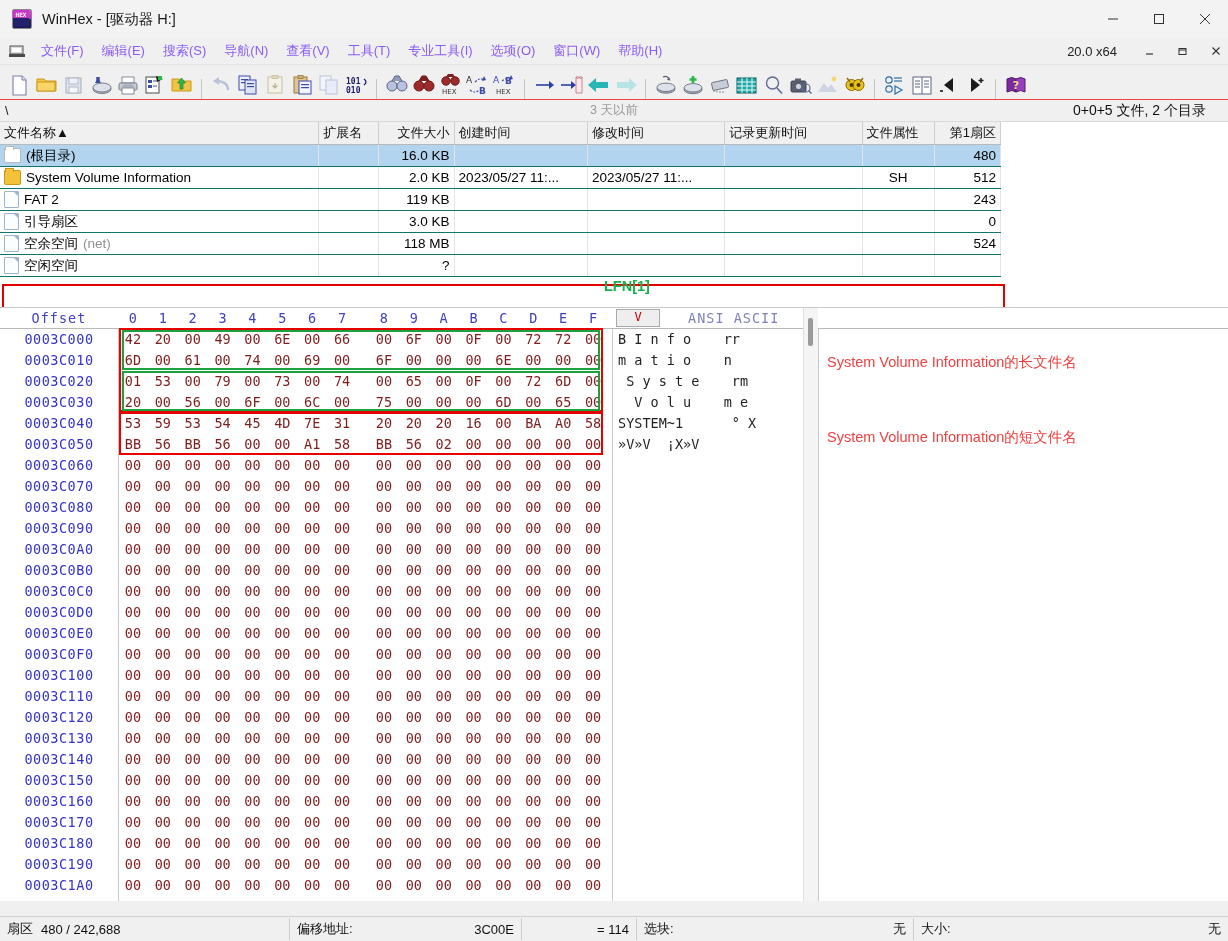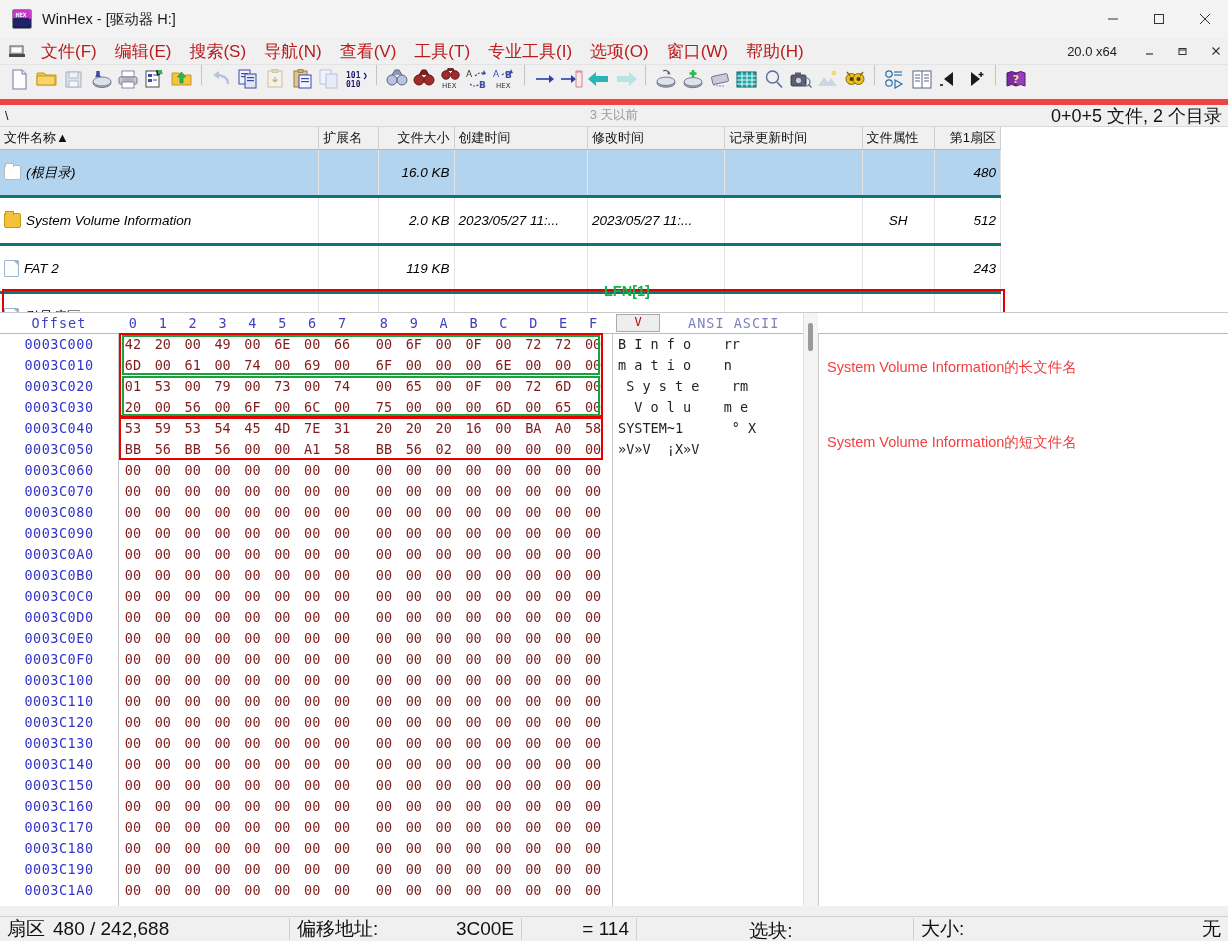--- a/index.html
+++ b/index.html
@@ -35,66 +35,66 @@
 
   
   .menubar{
     height:26px;background:#f0f0f0;display:flex;align-items:center;position:relative;
     border-bottom:1px solid #e3e3e3;
   }
   .menu-doc-icon{
     width:17px;height:15px;margin-left:9px;margin-right:6px;flex:none;position:relative;
   }
   .menu-item{
-    font-size:17px;color:#b91c1c;padding:3px 9px;white-space:nowrap;cursor:default;
+    font-size:13px;color:#8b5cf6;padding:3px 9px;white-space:nowrap;cursor:default;
   }
   .menu-right{position:absolute;right:4px;top:0;height:26px;display:flex;align-items:center;gap:16px;}
   .ver-txt{font-size:13px;color:#222;margin-right:8px;}
   .mdi-btn{
     width:17px;height:17px;font-size:11px;color:#333;display:flex;align-items:center;
     justify-content:center;line-height:1;
   }
 
   
   .toolbar{
-    height:34px;background:#f0f0f0;display:flex;align-items:flex-start;
-    border-bottom:6px solid #ef4444;padding-left:6px;
+    height:34px;background:#f0f0f0;display:flex;align-items:flex-end;
+    border-bottom:1px solid #ef4444;padding-left:6px;
   }
   .tbtn{
     width:27px;height:28px;display:flex;align-items:center;justify-content:center;flex:none;
     position:relative;
   }
   .tsep{width:1px;height:20px;background:#c4c4c4;margin:0 6px;flex:none;}
 
   
   .pathbar{
     height:21px;background:#f0f0f0;display:flex;align-items:center;
     border-bottom:1px solid #d9d9d9;position:relative;font-size:12.5px;
   }
   .path-left{padding-left:5px;color:#111;}
   .path-mid{position:absolute;left:0;right:0;text-align:center;color:#9a9a9a;font-size:12.5px;}
-  .path-right{position:absolute;right:6px;color:#111;font-size:18px;}
+  .path-right{position:absolute;right:22px;color:#111;font-size:14px;}
 
   
   .filelist{
     position:relative;background:#fff;height:185px;border-bottom:1px solid #c8c8c8;
     overflow:hidden;
   }
   table.flist{border-collapse:collapse;width:1001px;table-layout:fixed;}
   table.flist th{
     background:#f0f0f0;font-size:13px;font-weight:normal;color:#111;
     text-align:left;padding:2px 4px;height:18px;
     border-right:1px solid #cfcfcf;border-bottom:1px solid #b9b9b9;
     white-space:nowrap;overflow:hidden;
   }
   table.flist th.r{text-align:right;}
   table.flist td{
-    font-size:13.5px;height:21px;padding:12px 4px;color:#000;
-    border-right:1px solid #e4e4e4;border-bottom:3px solid #0f766e;
-    white-space:nowrap;overflow:hidden;font-style:italic;
+    font-size:13.5px;height:21px;padding:0 4px;color:#000;
+    border-right:1px solid #e4e4e4;border-bottom:1px solid #0f766e;
+    white-space:nowrap;overflow:hidden;
   }
   table.flist td.r{text-align:right;}
   table.flist td.c{text-align:center;}
   tr.sel td{background:#b2d4ee;}
   .fname{display:flex;align-items:center;gap:5px;}
   .ico-folder{
     width:15px;height:13px;flex:none;position:relative;
     background:#f3c13a;border:1px solid #c79a16;border-radius:1px 2px 2px 2px;
   }
   .ico-folder:before{
@@ -167,21 +167,21 @@
   .ovl.red{border:2px solid #e60000;}
   .ovl.green{border:2px solid #1aa33d;}
 
   .note{
     position:absolute;color:#f04040;font-size:14.5px;white-space:nowrap;
   }
 
   
   .status{
     position:absolute;left:0;bottom:0;width:1228px;height:24px;background:#f0f0f0;
-    border-top:1px solid #d0d0d0;display:flex;align-items:center;font-size:19px;color:#111;
+    border-top:1px solid #d0d0d0;display:flex;align-items:center;font-size:13px;color:#111;
   }
   .st{
     height:22px;display:flex;align-items:center;border-right:1px solid #cfcfcf;
     padding:0 7px;box-sizing:border-box;
   }
   .st .lbl{margin-right:8px;}
   .st .val{flex:1;text-align:right;}
   .st.none{border-right:none;justify-content:space-between;}
 
   
@@ -644,20 +644,36 @@
           <td></td>
           <td></td>
           <td></td>
           <td class="c"></td>
           <td class="r">0</td>
         </tr>
         <tr>
           <td>
               <span class="fname">
                 <span class="ico-file"></span>
+                <span>空余空间</span>
+                <span class="dimtxt">(net)</span>
+              </span>
+            </td>
+          <td></td>
+          <td class="r">118 MB</td>
+          <td></td>
+          <td></td>
+          <td></td>
+          <td class="c"></td>
+          <td class="r">524</td>
+        </tr>
+        <tr>
+          <td>
+              <span class="fname">
+                <span class="ico-file"></span>
                 <span>空闲空间</span>
               </span>
             </td>
           <td></td>
           <td class="r">?</td>
           <td></td>
           <td></td>
           <td></td>
           <td class="c"></td>
           <td class="r"></td>
@@ -1340,21 +1356,21 @@
       <span class="lbl">扇区</span>
       <span>480 / 242,688</span>
     </div>
     <div class="st" style="width:232px;">
       <span class="lbl">偏移地址:</span>
       <span class="val">3C00E</span>
     </div>
     <div class="st" style="width:115px;justify-content:flex-end;">
       <span>= 114</span>
     </div>
-    <div class="st" style="width:277px;flex-direction:column;">
+    <div class="st" style="width:277px;">
       <span class="lbl">选块:</span>
       <span class="val">无</span>
     </div>
     <div class="st none" style="width:314px;">
       <span class="lbl">大小:</span>
       <span class="val">无</span>
     </div>
   </div>
 
 </div>

